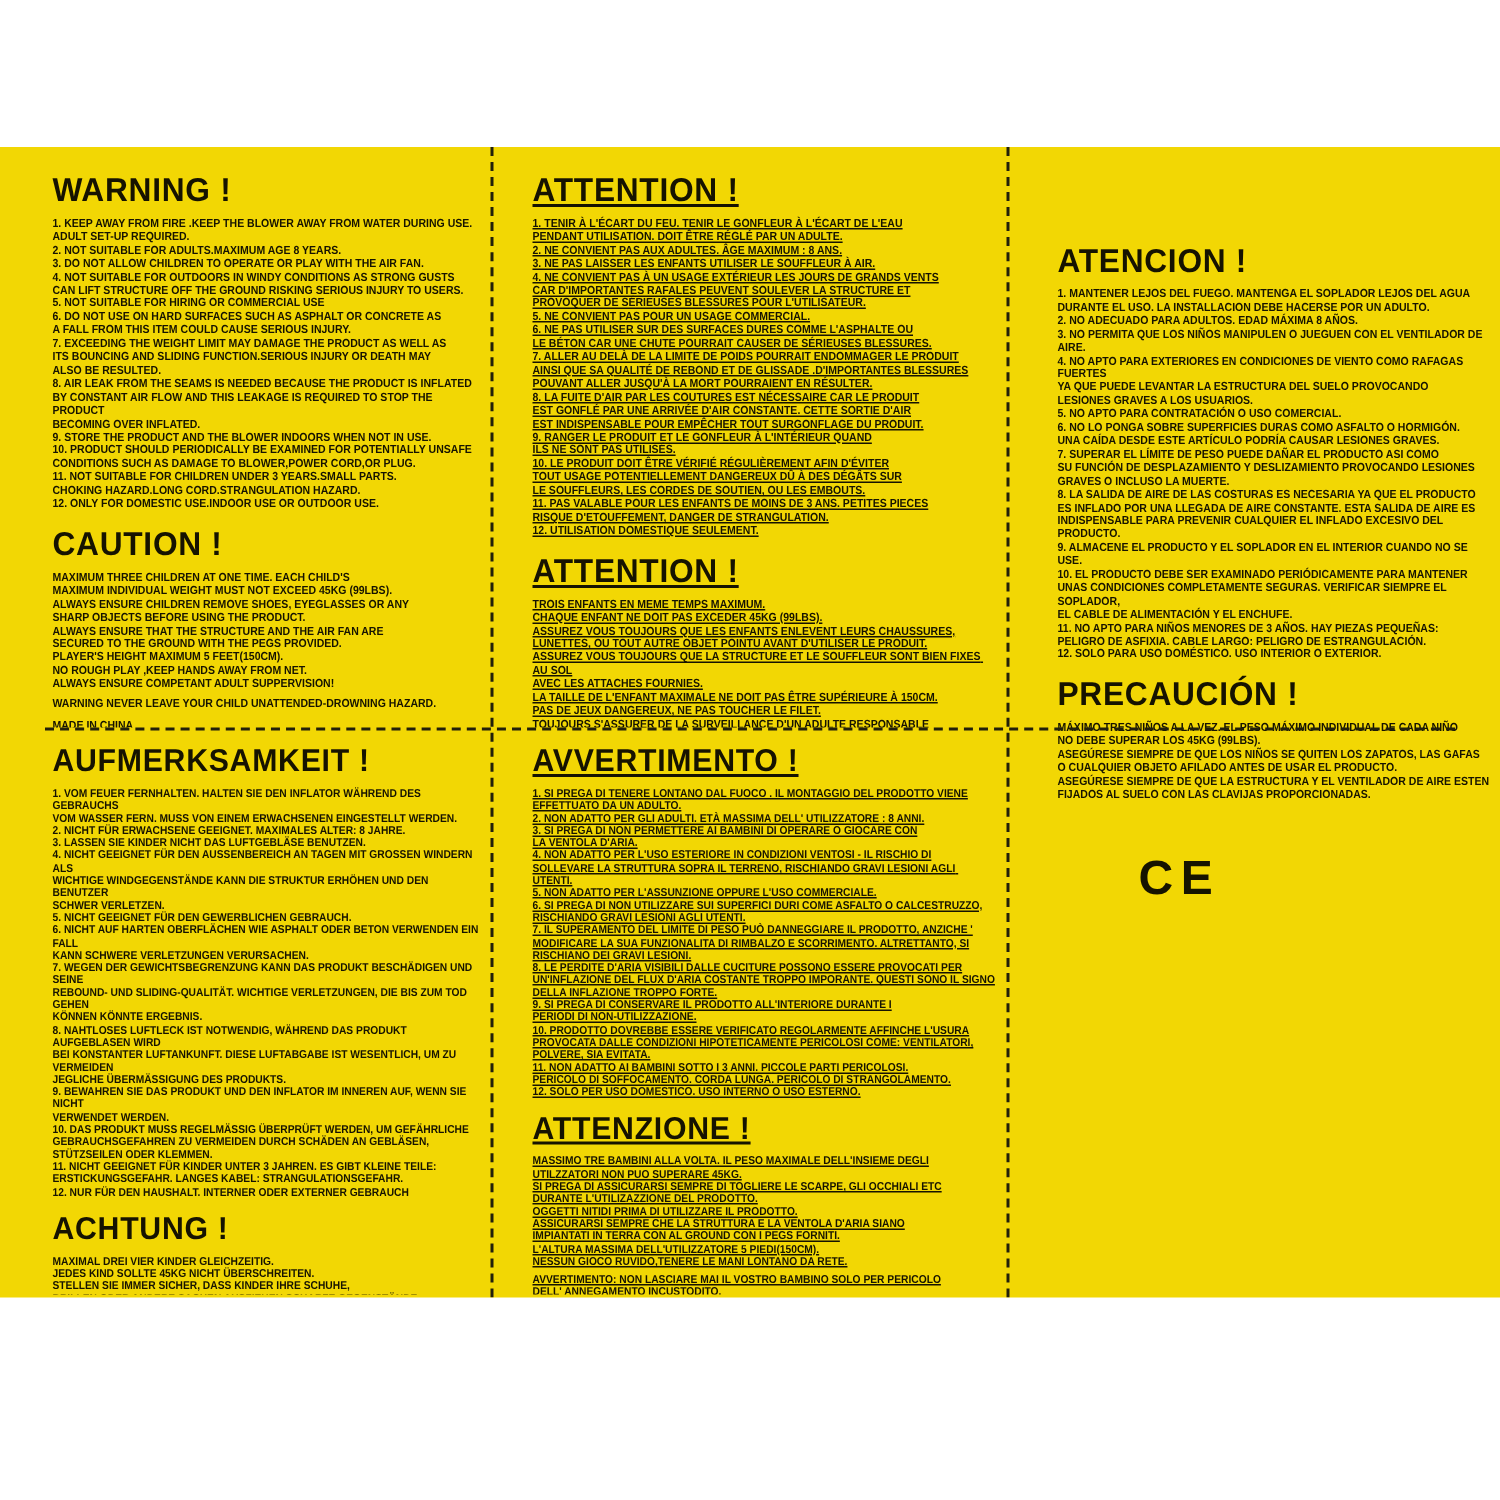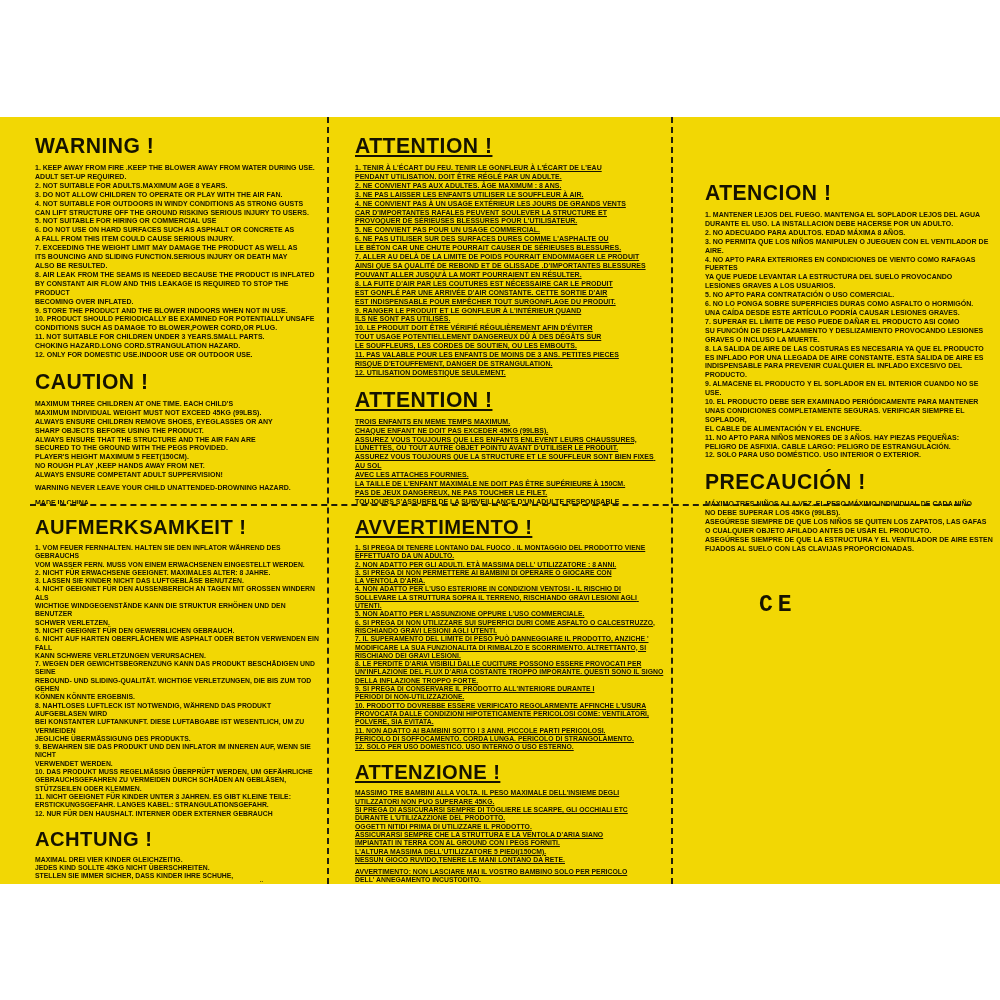--- a/index.html
+++ b/index.html
@@ -1,19 +1,19 @@
 <!DOCTYPE html>
 <html><head>
 <meta charset="utf-8">
 <style>
   * { margin:0; padding:0; box-sizing:border-box; }
   html,body { width:1000px; height:1000px; background:#ffffff;
               font-family:"Liberation Sans", sans-serif; }
   .sheet { position:relative; width:1000px; height:1000px; background:#fff; overflow:hidden; }
-  .label { position:absolute; top:117px; left:0; width:1000px; height:767px;
+  .label { position:absolute; top:98px; left:0; width:1000px; height:767px;
            background:#F2D704; color:#161300; overflow:hidden; }
   .cols { display:flex; height:100%; }
   .col { height:100%; }
   .col-1 { width:329px; border-right:2px dashed #22200a; }
   .col-2 { width:344px; border-right:2px dashed #22200a;text-decoration:underline; }
   .col-3 { width:325px;margin-top:47px; }
   .hdivider { position:absolute; top:387px; left:30px; right:30px;
               border-top:2px dashed #22200a; z-index:3; }
   .area-top    { height:387px; overflow:hidden; padding-top:16px; }
   .area-bottom { height:378px; overflow:hidden; padding-top:11px; }
@@ -29,22 +29,22 @@
       white-space:pre-wrap; transform:scaleX(.9); transform-origin:0 0; width:111%; }
   .warn-line  { margin-top:4px; }
   .footer-line{ margin-top:6px; }
   .area-bottom .sec-title { font-size:21px; }
   .area-bottom .sec-body, .area-bottom .warn-line, .area-bottom .footer-line
       { font-size:7.6px; line-height:8.3px; }
   
   .icons { display:flex; flex-direction:row; align-items:center;
            width:80px; margin-left:30px; padding-top:6px; gap:14px; }
   .picto { display:block; }
-  .ce-wrap { margin-top:3px; font-size:23px; font-weight:bold;
-             letter-spacing:5px; font-family:Liberation Mono, monospace; }
+  .ce-wrap { margin-top:3px; font-size:32px; font-weight:bold;
+             letter-spacing:5px; font-family:Liberation Sans, sans-serif; }
 </style>
 </head>
 <body>
 
 <div class="sheet">
   <div class="label">
     <div class="hdivider"></div>
     <div class="cols">
 
       <div class="col col-1">

